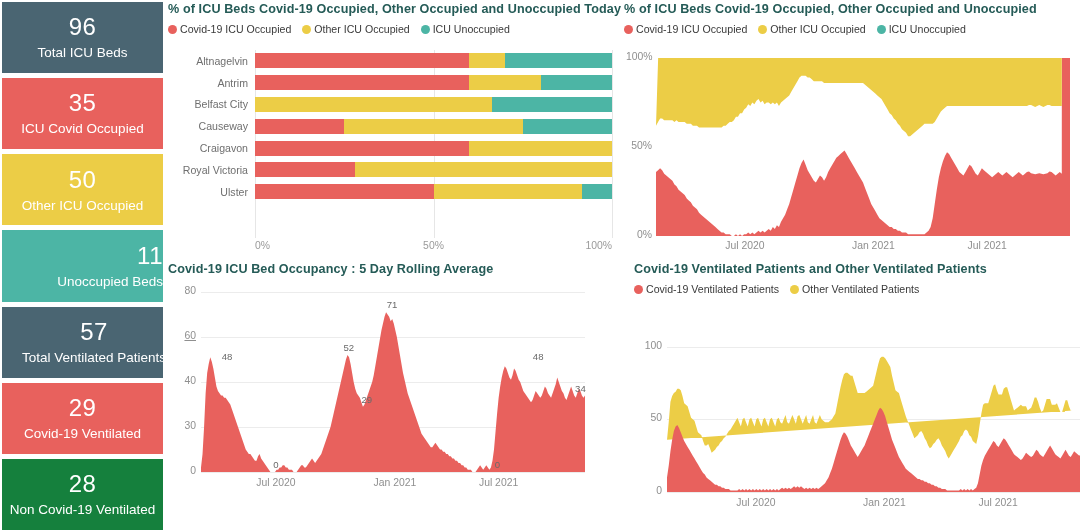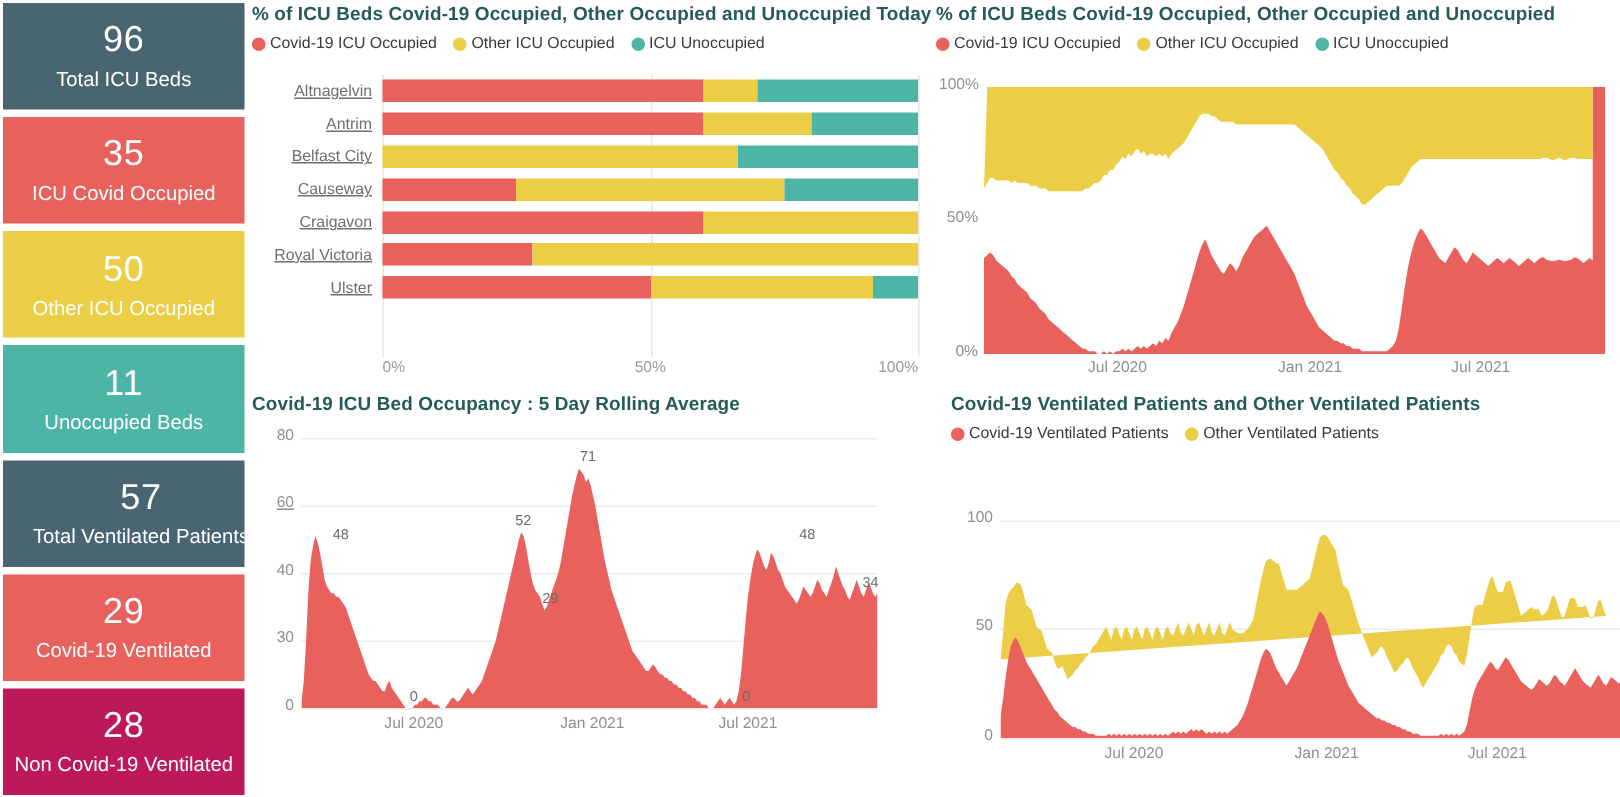--- a/index.html
+++ b/index.html
@@ -41,21 +41,21 @@
 
   
   #panel-beds-today { left: 168px; top: 2px; width: 452px; height: 258px; }
   #p1-plot { position: absolute; left: 0; top: 48px; width: 452px; height: 188px; }
   .hbar-row {
     display: flex; align-items: center;
     height: 21.8px;
   }
   .hbar-label {
     width: 87px; text-align: right; padding-right: 7px;
-    font-size: 10.6px; color: #6f6f6f; white-space: nowrap; text-decoration: underline;
+    font-size: 10.6px; color: #6f6f6f; white-space: nowrap;
   }
   .hbar-track {
     position: relative; flex: 1 1 auto; height: 15px;
     display: flex;
   }
   .hbar-seg { height: 100%; }
   #p1-grid { position: absolute; left: 87px; top: 0; right: 8px; bottom: 0; pointer-events: none; }
   .vgrid { position: absolute; top: 0; bottom: 0; width: 1px; background: #e6e6e6; }
   #p1-axis {
     position: absolute; left: 87px; right: 8px; top: 238px; height: 14px;
@@ -94,33 +94,33 @@
         <div class="kpi-label">Total ICU Beds</div>
       </div>
       <div class="kpi" style="background: rgb(232, 97, 93);">
         <div class="kpi-value">35</div>
         <div class="kpi-label">ICU Covid Occupied</div>
       </div>
       <div class="kpi" style="background: rgb(236, 205, 70);">
         <div class="kpi-value">50</div>
         <div class="kpi-label">Other ICU Occupied</div>
       </div>
-      <div class="kpi" style="background: rgb(76, 181, 165);">
+      <div class="kpi" style="background: rgb(76, 181, 165); align-items: flex-end;">
         <div class="kpi-value">11</div>
         <div class="kpi-label">Unoccupied Beds</div>
       </div>
       <div class="kpi" style="background: rgb(74, 101, 114); padding-left: 23px;">
         <div class="kpi-value">57</div>
         <div class="kpi-label">Total Ventilated Patients</div>
       </div>
       <div class="kpi" style="background: rgb(232, 97, 93);">
         <div class="kpi-value">29</div>
         <div class="kpi-label">Covid-19 Ventilated</div>
       </div>
-      <div class="kpi" style="background: #be185d;">
+      <div class="kpi" style="background: #15803d;">
         <div class="kpi-value">28</div>
         <div class="kpi-label">Non Covid-19 Ventilated</div>
       </div>
     </div>
 
   <div class="panel" id="panel-beds-today">
     <div class="panel-title">% of ICU Beds Covid-19 Occupied, Other Occupied and Unoccupied Today</div>
     <div class="legend" id="p1-legend">
         <div class="legend-item">
           <span class="legend-dot" style="background: rgb(232, 97, 93);"></span>

